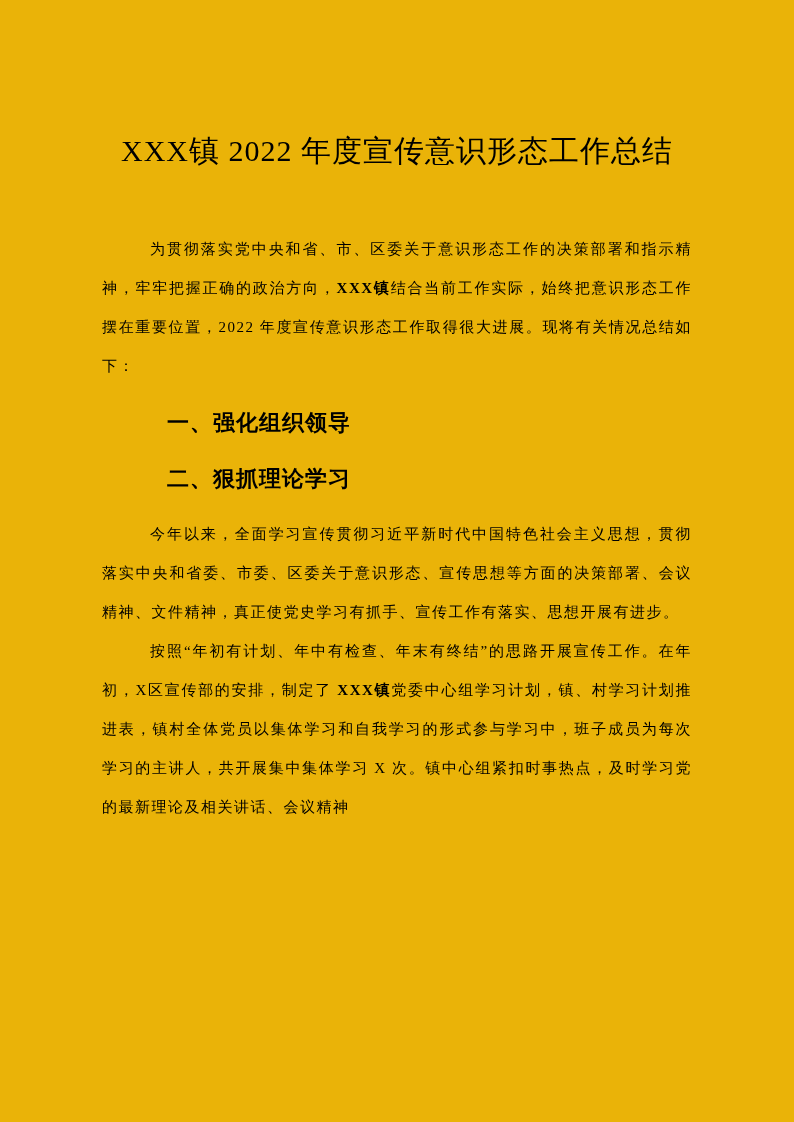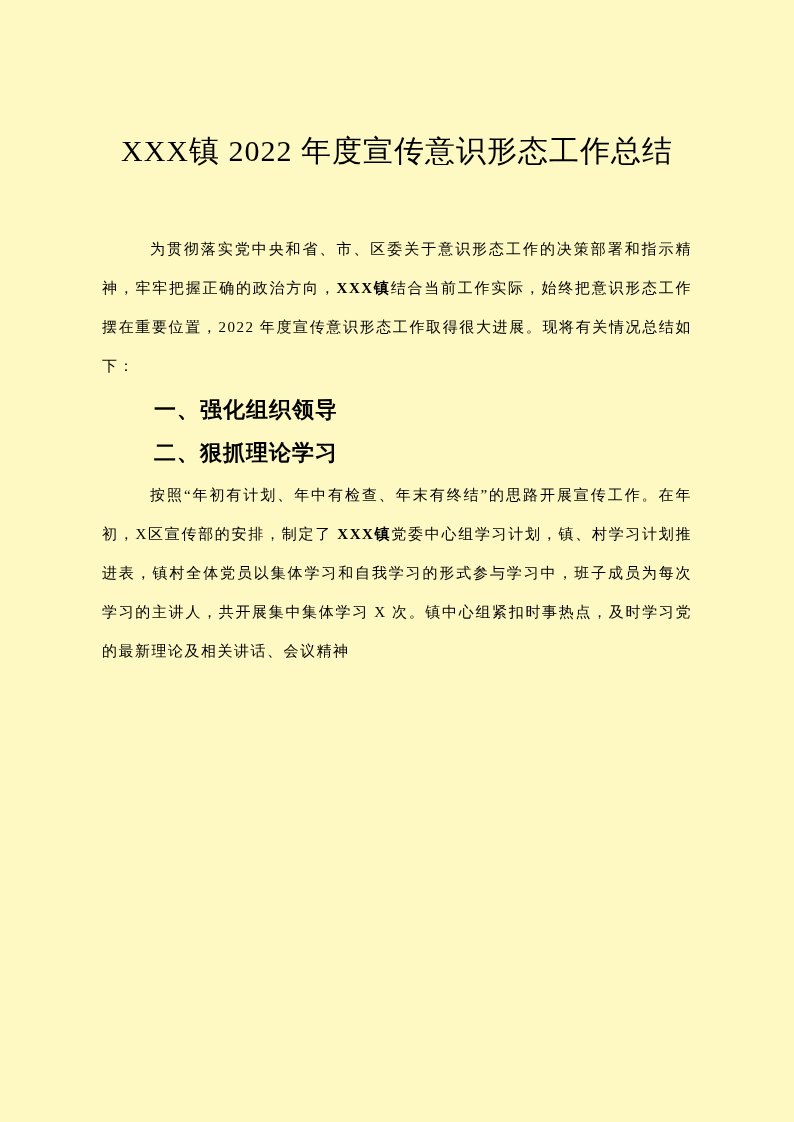--- a/index.html
+++ b/index.html
@@ -5,21 +5,21 @@
   html, body {
     margin: 0;
     padding: 0;
     background: #ffffff;
   }
   .page {
     position: relative;
     width: 794px;
     height: 1122px;
     margin: 0 auto;
-    background: #fef9c3;
+    background: #eab308;
     box-sizing: border-box;
     padding: 130px 102px 0 102px;
     color: #000000;
     overflow: hidden;
   }
   .doc-title {
     font-family: "Liberation Serif", "DejaVu Serif", serif;
     font-size: 30px;
     line-height: 42px;
     font-weight: 400;
@@ -39,33 +39,34 @@
   .body-para .bold-run {
     font-weight: 700;
   }
   .section-heading {
     font-family: "Liberation Sans", "DejaVu Sans", sans-serif;
     font-size: 22px;
     line-height: 39px;
     font-weight: 700;
     letter-spacing: 1px;
     text-indent: 48px;
-    margin: 4px;
+    margin: 17px;
   }
 </style>
 </head>
 <body>
 
 <div class="page">
 
   <h1 class="doc-title">XXX镇 2022 年度宣传意识形态工作总结</h1>
 
   <p class="body-para"><span>为贯彻落实党中央和省、市、区委关于意识形态工作的决策部署和指示精神，牢牢把握正确的政治方向，</span><span class="bold-run">XXX镇</span><span>结合当前工作实际，始终把意识形态工作摆在重要位置，2022 年度宣传意识形态工作取得很大进展。现将有关情况总结如下：</span></p>
 
   <h2 class="section-heading">一、强化组织领导</h2>
 
 
   <h2 class="section-heading">二、狠抓理论学习</h2>
 
+  <p class="body-para">今年以来，全面学习宣传贯彻习近平新时代中国特色社会主义思想，贯彻落实中央和省委、市委、区委关于意识形态、宣传思想等方面的决策部署、会议精神、文件精神，真正使党史学习有抓手、宣传工作有落实、思想开展有进步。</p>
 
   <p class="body-para"><span>按照“年初有计划、年中有检查、年末有终结”的思路开展宣传工作。在年初，X区宣传部的安排，制定了 </span><span class="bold-run">XXX镇</span><span>党委中心组学习计划，镇、村学习计划推进表，镇村全体党员以集体学习和自我学习的形式参与学习中，班子成员为每次学习的主讲人，共开展集中集体学习 X 次。镇中心组紧扣时事热点，及时学习党的最新理论及相关讲话、会议精神</span></p>
 
 </div>
 
 </body></html>

